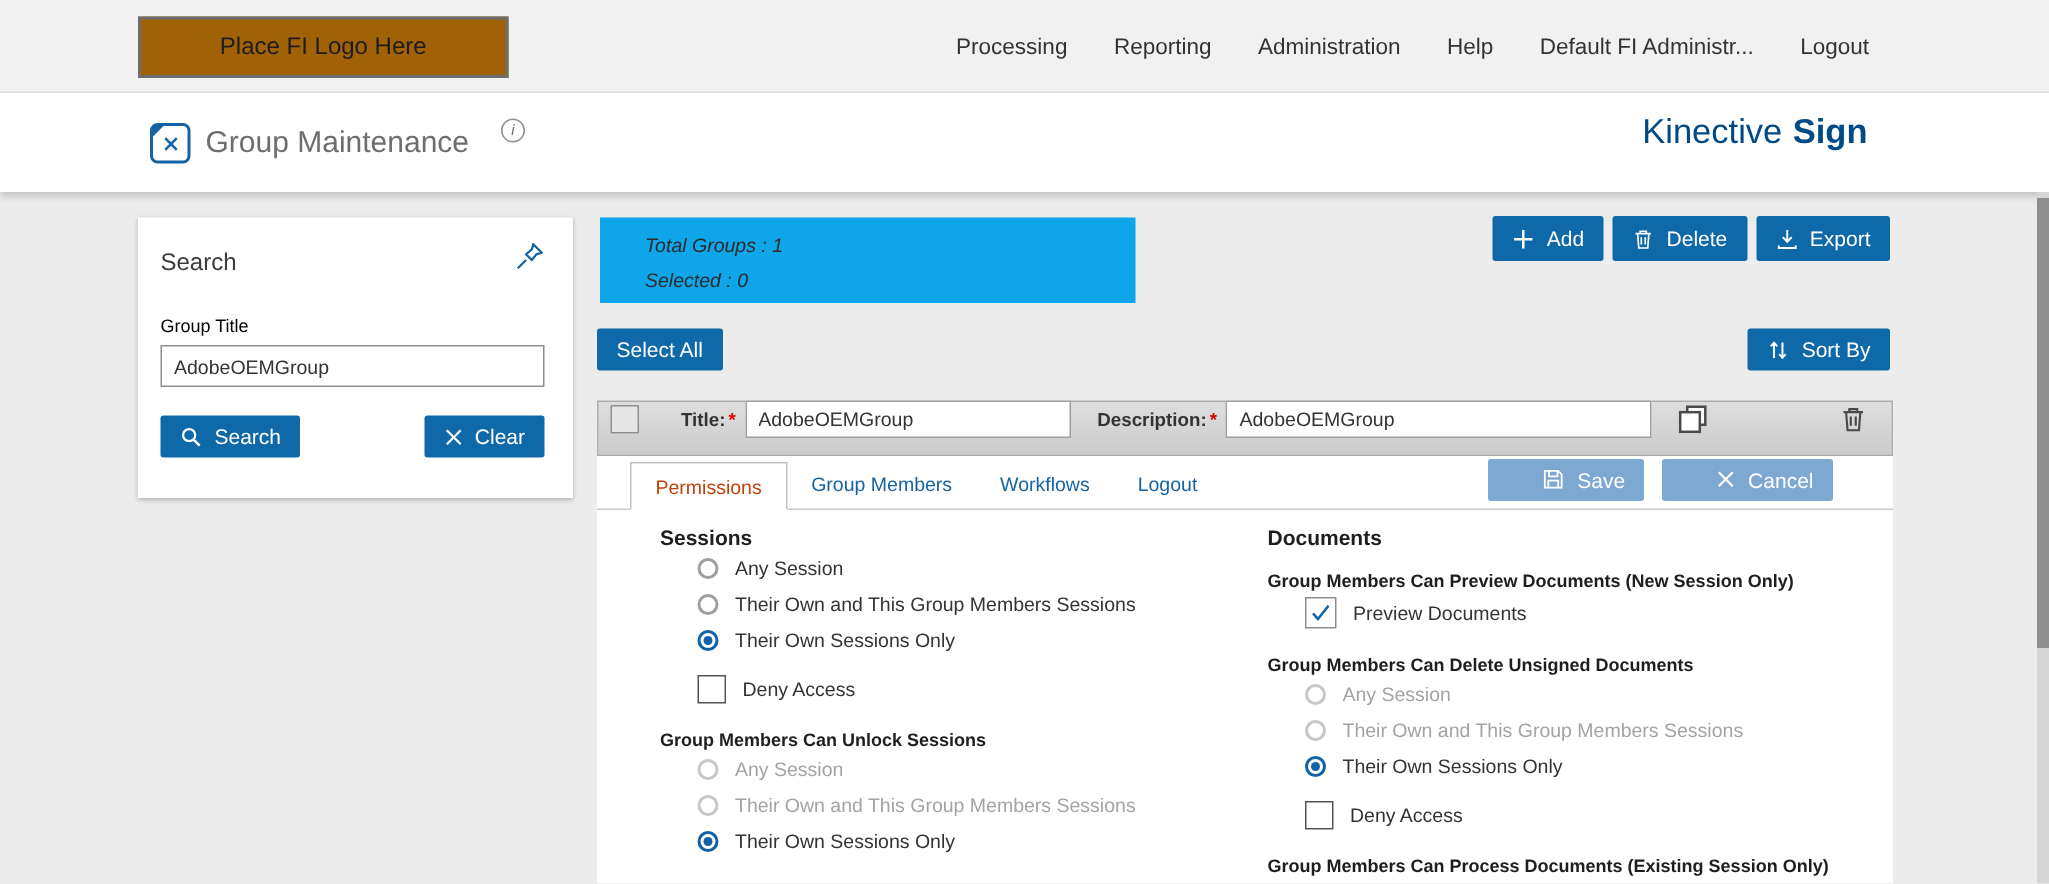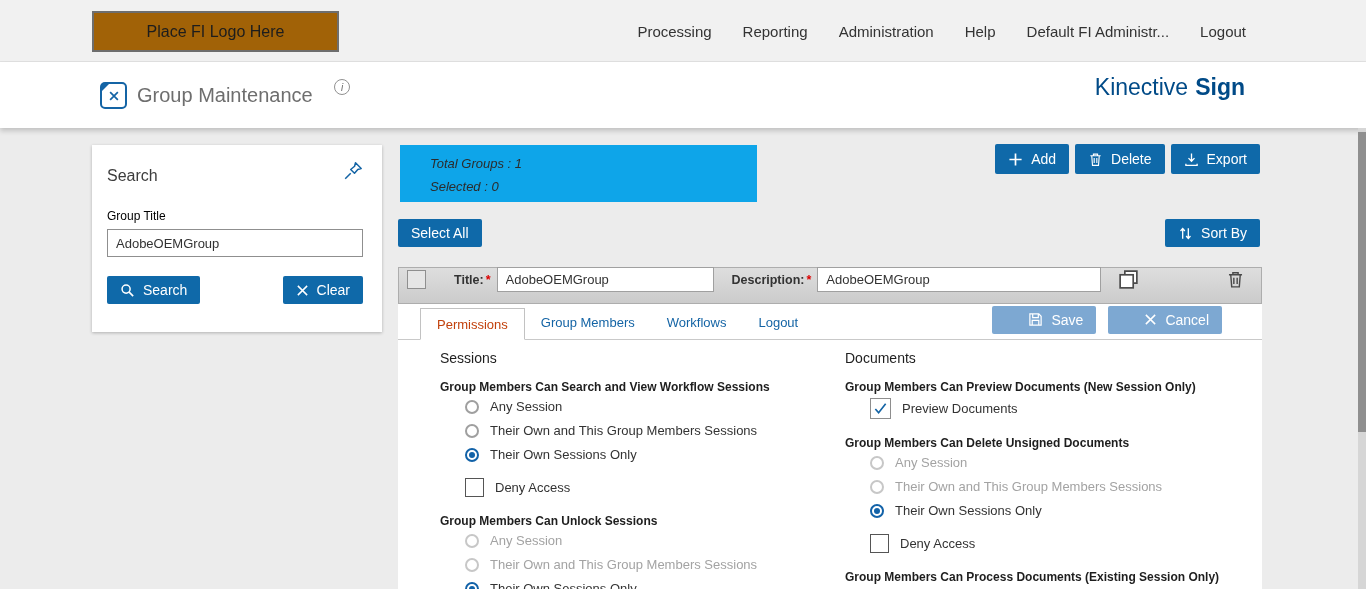--- a/index.html
+++ b/index.html
@@ -59,21 +59,21 @@
   .trash-ic{margin-left:86px;cursor:pointer;display:flex;color:#4a4a4a;}
   
   .tab-strip{height:36px;background:#fff;border-bottom:1px solid #c9c9c9;display:flex;align-items:flex-end;padding-left:22px;position:relative;}
   .tab{font-size:13px;height:32px;line-height:32px;padding:0 16px;cursor:pointer;color:#1464a5;}
   .tab.active{color:#c2410c;background:#fff;border:1px solid #c2c2c2;border-bottom:1px solid #fff;margin-bottom:-1px;z-index:2;}
   .strip-actions{margin-left:auto;display:flex;gap:12px;align-self:center;margin-right:40px;margin-bottom:4px;}
   
   .perm-content{background:#fff;display:flex;padding:10px 0 40px 42px;min-height:387px;}
   .perm-col{width:405px;}
   .perm-col.right{width:400px;}
-  .perm-col h3{font-size:14px;color:#1e1e1e;margin:0 0 1px 0;font-weight:normal;line-height:16px;}
+  .perm-col h3{font-size:14px;color:#1e1e1e;margin:0 0 1px 0;font-weight:bold;line-height:16px;}
   .perm-col h4{font-size:12px;color:#1e1e1e;font-weight:bold;margin:14px 0 0 0;line-height:15px;}
   .opt{display:flex;align-items:center;gap:11px;padding:3px 0;margin-left:25px;font-size:13px;color:#333;min-height:24px;cursor:pointer;}
   .opt.deny{margin-top:8px;}
   .opt-label{line-height:18px;}
   .opt.dis{cursor:default;}
   .opt.dis .opt-label{color:#a3a3a3;}
   .radio{width:14px;height:14px;border-radius:50%;border:2px solid #9f9f9f;flex:0 0 auto;position:relative;background:#fff;}
   .radio.on{border-color:#1262a8;}
   .radio.on::after{content:"";position:absolute;left:2px;top:2px;width:6px;height:6px;border-radius:50%;background:#1262a8;}
   .radio.dis{border-color:#c7c7c7;}
@@ -226,21 +226,20 @@
           <span>Cancel</span>
         </button>
       </span>
     </div>
 
     <div class="perm-content">
 
       <div class="perm-col left">
         <h3>Sessions</h3>
 
-        <h4>Group Members Can Search and View Workflow Sessions</h4>
         <div class="opt">
           <span class="radio off"></span>
           <span class="opt-label">Any Session</span>
         </div>
         <div class="opt">
           <span class="radio off"></span>
           <span class="opt-label">Their Own and This Group Members Sessions</span>
         </div>
         <div class="opt">
           <span class="radio on"></span>

